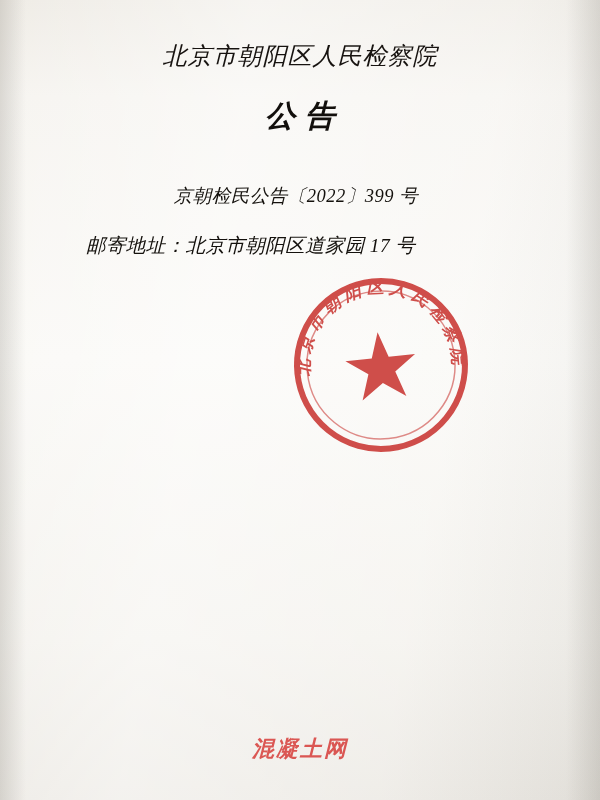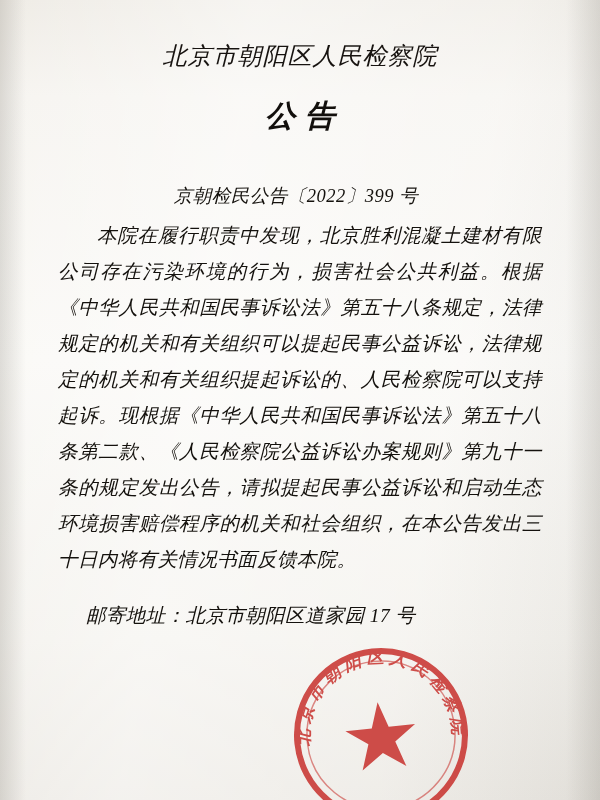--- a/index.html
+++ b/index.html
@@ -136,21 +136,20 @@
 
 <div class="page">
   <div class="content">
 
     <div class="org-title">北京市朝阳区人民检察院</div>
 
     <div class="doc-title">公告</div>
 
     <div class="doc-number">京朝检民公告〔2022〕399 号</div>
 
-    <div class="body-text">本院在履行职责中发现，北京胜利混凝土建材有限公司存在污染环境的行为，损害社会公共利益。根据《中华人民共和国民事诉讼法》第五十八条规定，法律规定的机关和有关组织可以提起民事公益诉讼，法律规定的机关和有关组织提起诉讼的、人民检察院可以支持起诉。现根据《中华人民共和国民事诉讼法》第五十八条第二款、《人民检察院公益诉讼办案规则》第九十一条的规定发出公告，请拟提起民事公益诉讼和启动生态环境损害赔偿程序的机关和社会组织，在本公告发出三十日内将有关情况书面反馈本院。</div>
 
     <div class="contact-block">
       <div class="contact-line">
         <span>邮寄地址：</span><span>北京市朝阳区道家园 17 号</span>
       </div>
     </div>
 
     <div class="sign-area">
 
       <div class="seal">
@@ -165,13 +164,14 @@
           <text font-family="'Liberation Serif', serif" font-size="17" fill="#c8322e" letter-spacing="5" font-weight="bold">
             <textPath href="#sealArc" startOffset="26%" text-anchor="middle">北京市朝阳区人民检察院</textPath>
           </text>
         </svg>
       </div>
 
     </div>
 
   </div>
 
+  <div class="watermark">混凝土网</div>
 </div>
 
 </body></html>

